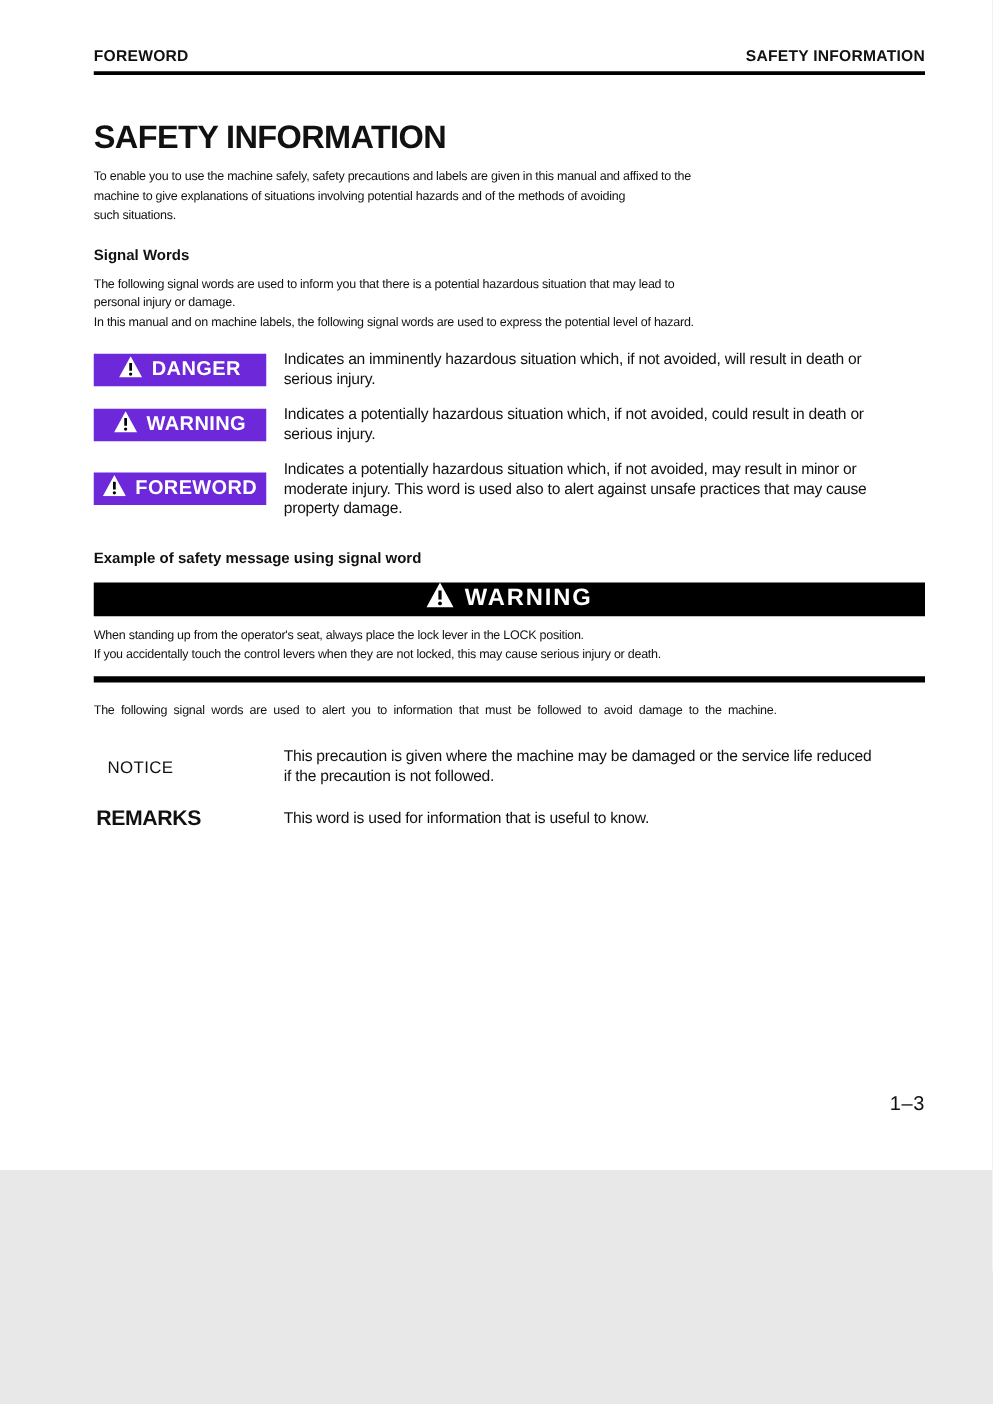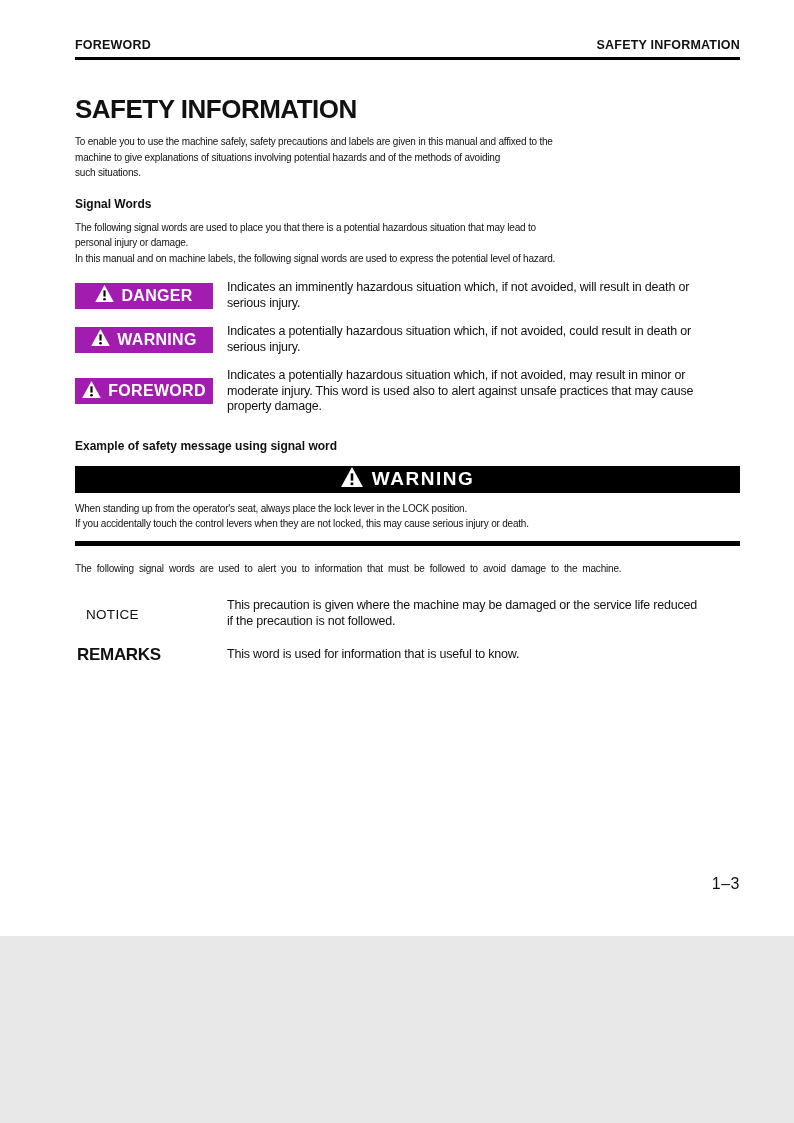--- a/index.html
+++ b/index.html
@@ -34,21 +34,21 @@
   .intro { margin-top:9px; }
 
   .subhead { font-size:12px; font-weight:bold; margin:16px 0 0 0; }
   .sw-intro { margin-top:9px; }
 
   
   .sig-rows { margin-top:14px; }
   .sig-row { display:flex; align-items:center; margin-bottom:13px; }
   .sig-label {
     width:138px; height:26px; flex:0 0 138px; margin-right:14px;
-    background:#a21caf; color:#fff;
+    background:#6d28d9; color:#fff;
     display:flex; align-items:center; justify-content:center; gap:7px;
     font-weight:bold; font-size:16px; letter-spacing:0.3px;
   }
   .sig-desc { font-size:12.5px; line-height:15.5px; letter-spacing:-0.2px; white-space:pre-line; }
 
   .tri { display:inline-block; }
 
   
   .example-head { margin-top:24px; }
   .banner {
@@ -94,21 +94,21 @@
     </div>
 
     <h1 class="title">SAFETY INFORMATION</h1>
 
     <p class="body-text intro">To enable you to use the machine safely, safety precautions and labels are given in this manual and affixed to the
 machine to give explanations of situations involving potential hazards and of the methods of avoiding
  such situations.</p>
 
     <h3 class="subhead">Signal Words</h3>
 
-    <p class="body-text sw-intro">The following signal words are used to place you that there is a potential hazardous situation that may lead to
+    <p class="body-text sw-intro">The following signal words are used to inform you that there is a potential hazardous situation that may lead to
 personal injury or damage.
 In this manual and on machine labels, the following signal words are used to express the potential level of hazard.</p>
 
     <div class="sig-rows">
 
       <div class="sig-row">
         <div class="sig-label">
           <span class="tri">
             <svg width="19" height="17" viewBox="0 0 24 22">
                 <path d="M12 0 L24 22 L0 22 Z" fill="#fff"></path>

